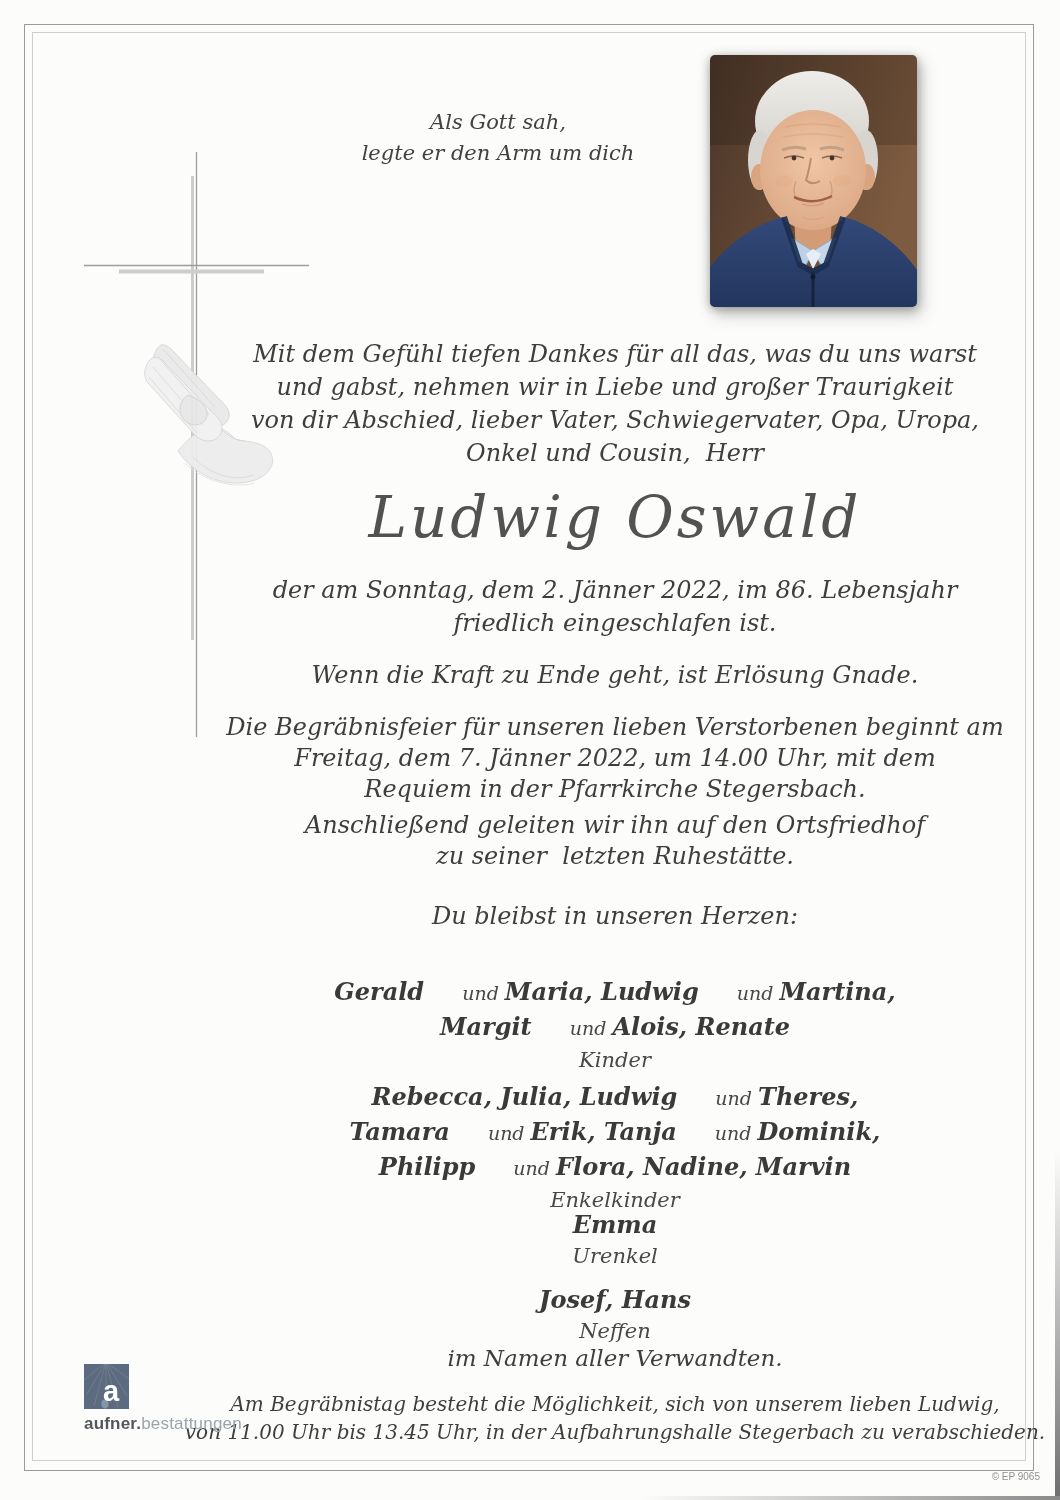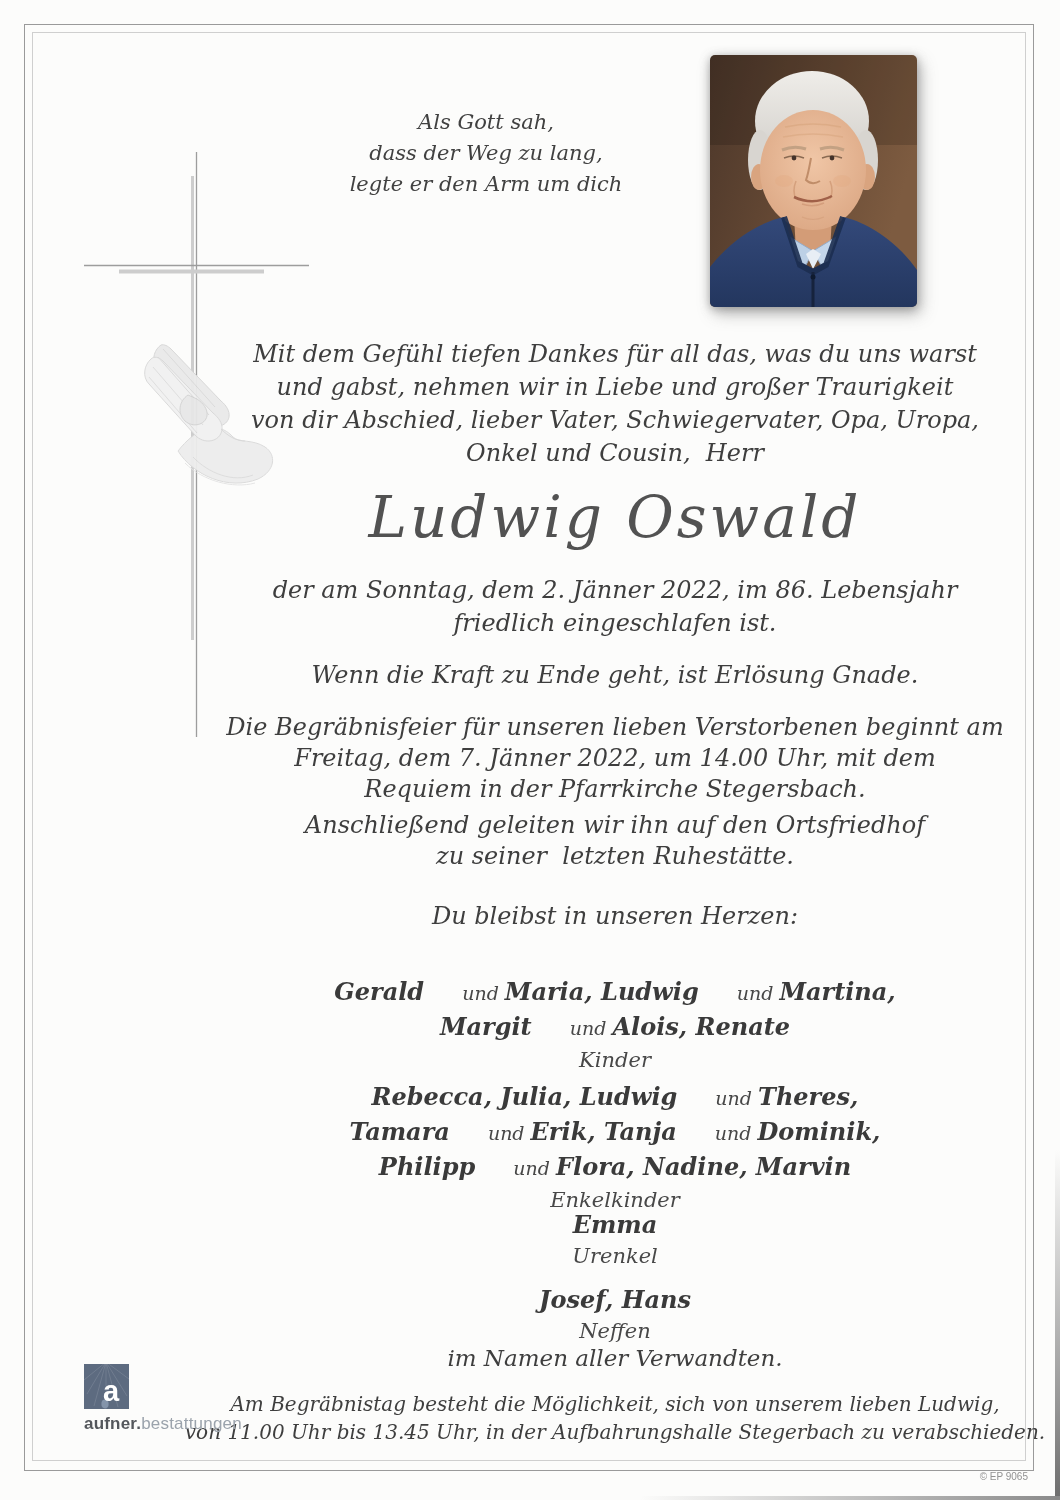--- a/index.html
+++ b/index.html
@@ -4,21 +4,21 @@
 <style>
   html,body{margin:0;padding:0;background:#ffffff;}
   .page{position:relative;width:1060px;height:1500px;background:#fcfcfb;overflow:hidden;
         font-family:"DejaVu Serif",serif;font-style:italic;color:#3e3e3e;}
   .border-outer{position:absolute;left:24px;top:24px;right:26px;bottom:29px;border:1.4px solid #9a9a9a;}
   .border-inner{position:absolute;left:32px;top:32px;right:34px;bottom:39px;border:1px solid #cfcfcf;}
 
   .cross{position:absolute;left:60px;top:140px;}
   .hands{position:absolute;left:133px;top:333px;}
 
-  .poem{position:absolute;left:236px;top:107px;width:500px;text-align:center;
+  .poem{position:absolute;left:248px;top:107px;width:500px;text-align:center;
         font-size:21px;line-height:31px;color:#414141;}
   .poem > div{white-space:pre;}
 
   .photo{position:absolute;left:710px;top:55px;width:207px;height:252px;border-radius:5px;
          overflow:hidden;box-shadow:0 2px 10px rgba(110,110,110,.55), 4px 7px 16px rgba(120,120,120,.45);}
   .photo svg{display:block;}
 
   .col{position:absolute;left:155px;width:920px;text-align:center;}
   .col > div{white-space:pre;}
   .intro{top:338px;font-size:24px;line-height:33px;}
@@ -38,21 +38,21 @@
 
   .closing{top:1345px;font-size:23px;white-space:pre;}
   .farewell{top:1390px;font-size:20px;line-height:28px;}
 
   .logo{position:absolute;left:84px;top:1364px;font-style:normal;}
   .logo svg{display:block;}
   .logo-text{margin-top:5px;font-family:"Liberation Sans",sans-serif;font-size:17px;letter-spacing:.2px;}
   .lb{font-weight:bold;color:#54575c;}
   .ll{color:#9ba3ac;}
 
-  .copyright{position:absolute;right:32px;top:1471px;font-family:"Liberation Sans",sans-serif;
+  .copyright{position:absolute;right:20px;top:1471px;font-family:"Liberation Sans",sans-serif;
              font-style:normal;font-size:10px;color:#919191;}
 
   .scan-right{position:absolute;right:0;top:1150px;bottom:0;width:5px;
               background:linear-gradient(to bottom, rgba(150,150,150,0), #9a9a9a 70%, #6d6d6d);}
   .scan-bottom{position:absolute;right:0;bottom:0;height:4px;width:420px;
                background:linear-gradient(to left,#8a8a8a,rgba(200,200,200,0));}
 </style>
 </head>
 <body>
 
@@ -79,21 +79,20 @@
       <path d="M25,24 L76,82" stroke="#d9d9d9" stroke-width="1"></path>
       <path d="M20,34 L70,92" stroke="#dddddd" stroke-width="1"></path>
       <path d="M16,44 L64,100" stroke="#dddddd" stroke-width="1"></path>
       <path d="M55,62 C46,68 44,80 52,88 C60,95 72,92 74,83 C75,76 70,70 64,66 Z" fill="#e7e7e7" stroke="#d3d3d3" stroke-width="1"></path>
       <path d="M88,96 C96,104 104,108 112,108" stroke="#d8d8d8" fill="none"></path>
     </g>
   </svg>
 
   <div class="poem">
       <div>Als Gott sah,</div>
-      <div>dass der Weg zu lang,</div>
       <div>legte er den Arm um dich</div>
     </div>
 
   <div class="photo">
     <svg width="207" height="252" viewBox="0 0 207 252">
       <defs>
         <linearGradient id="bgG" x1="0" y1="0" x2="1" y2="0.35">
           <stop offset="0" stop-color="#4c372a"></stop>
             <stop offset="0.6" stop-color="#6a4c36"></stop>
             <stop offset="1" stop-color="#7d5b40"></stop>

